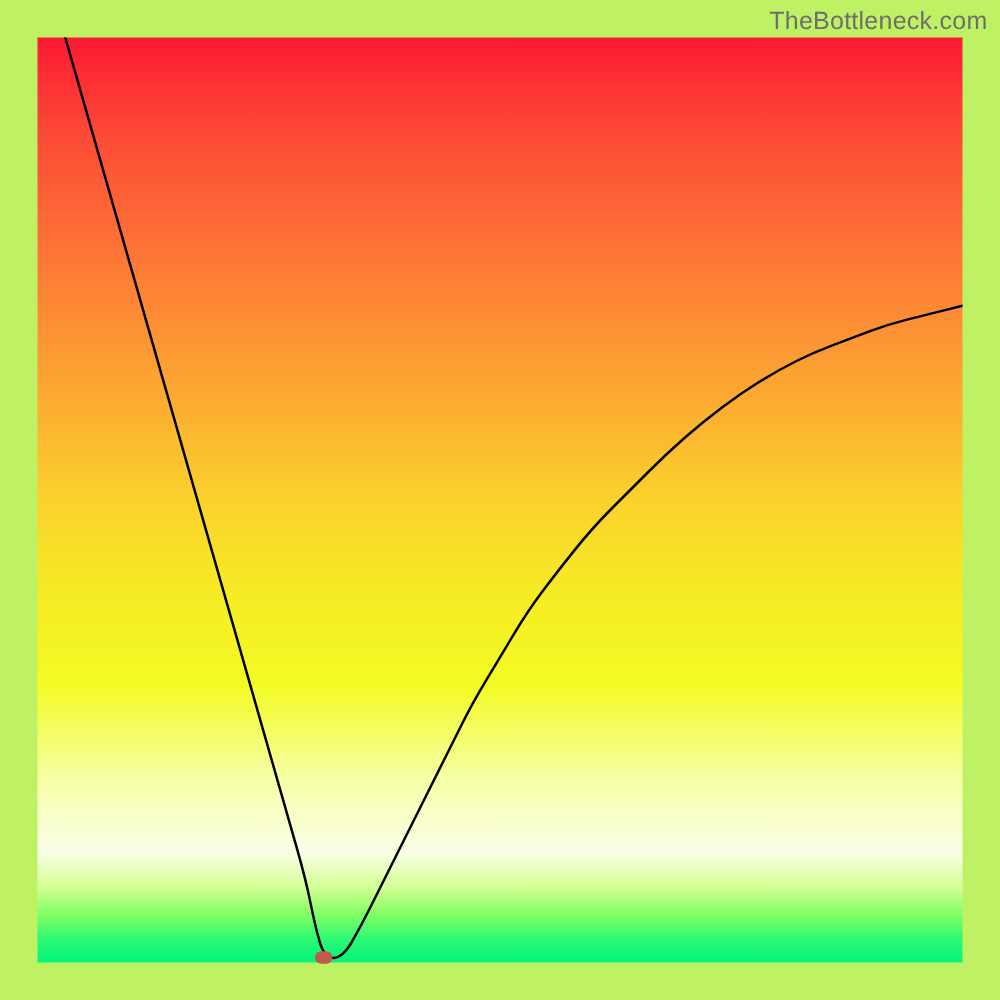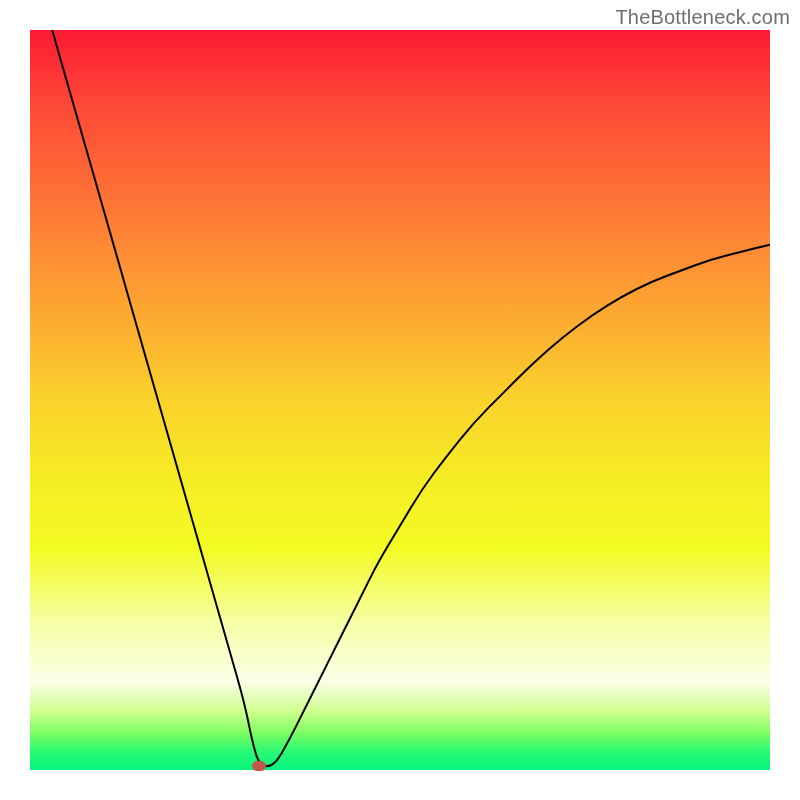--- a/index.html
+++ b/index.html
@@ -8,21 +8,21 @@
     width: 800px;
     height: 800px;
     background: #000;
     font-family: Arial, Helvetica, sans-serif;
     overflow: hidden;
   }
   .outer {
     position: relative;
     width: 800px;
     height: 800px;
-    background: #ffffff;
+    background: #bef264;
   }
   .plot {
     position: absolute;
     left: 30px;
     top: 30px;
     width: 740px;
     height: 740px;
     background: linear-gradient(to bottom,
       #fc1a33 0%,
       #fd4836 10%,

